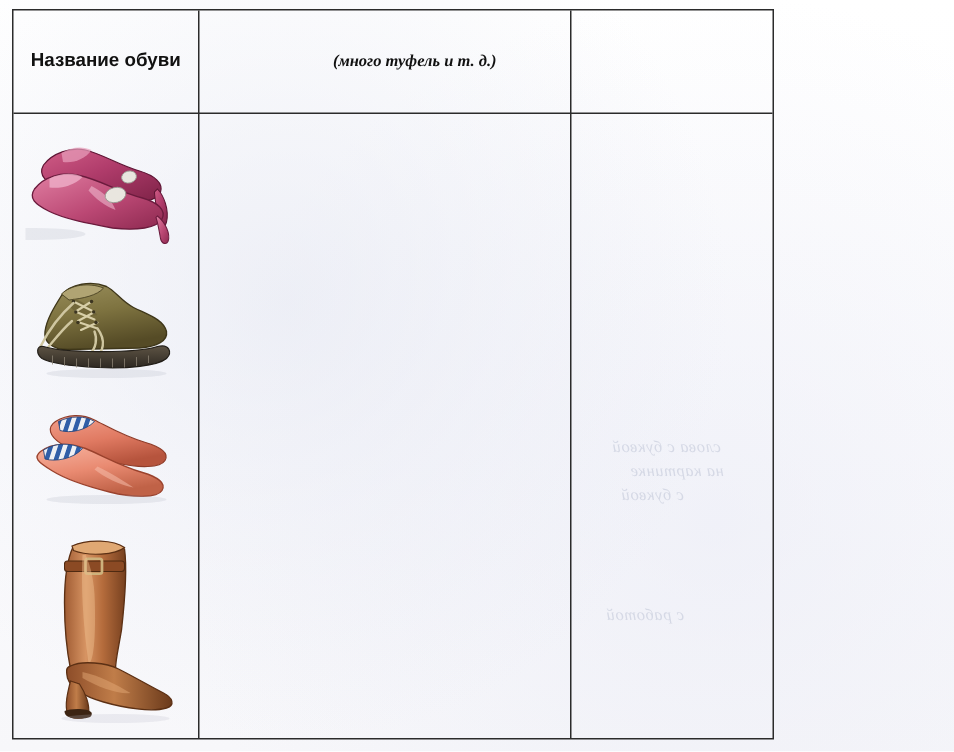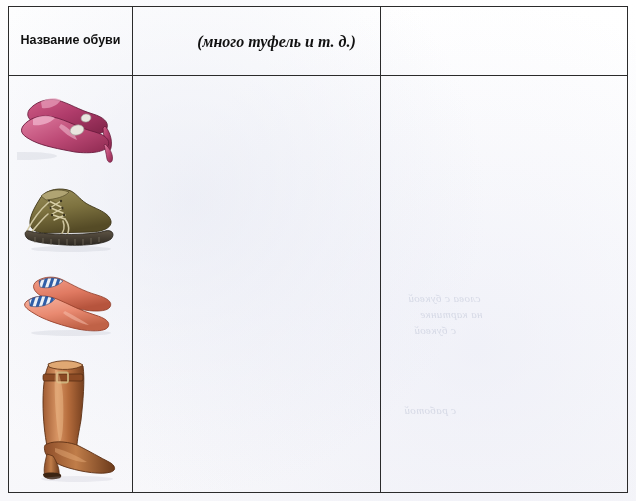--- a/index.html
+++ b/index.html
@@ -43,21 +43,21 @@
   }
   .bleed-1 { left: 408px; top: 292px; }
   .bleed-2 { left: 420px; top: 308px; }
   .bleed-3 { left: 414px; top: 324px; }
   .bleed-4 { left: 404px; top: 404px; }
 
   .table {
     position: absolute;
     left: 8px;
     top: 6px;
-    width: 620px;
+    width: 508px;
     height: 487px;
     border: 1px solid #2b2b2b;
     box-sizing: border-box;
   }
   .vline {
     position: absolute;
     top: 0;
     bottom: 0;
     width: 1px;
     background: #2b2b2b;
@@ -95,21 +95,21 @@
     font-size: 12.5px;
     font-weight: bold;
     color: #111;
     line-height: 1.25;
   }
   .head-sub {
     margin-top: 2px;
     font-family: "Liberation Serif", serif;
     font-style: italic;
     font-weight: bold;
-    font-size: 16px;
+    font-size: 11px;
     color: #111;
     line-height: 1.2;
     padding-left: 40px;
   }
 
   
   .shoe-col {
     position: absolute;
     left: 1px;
     top: 69px;

